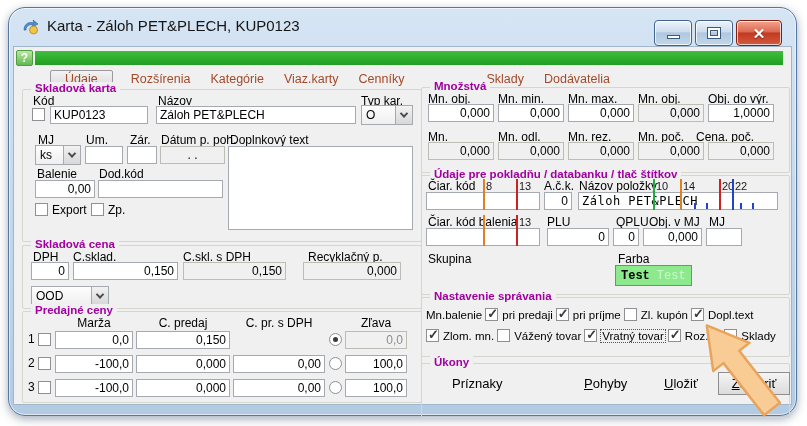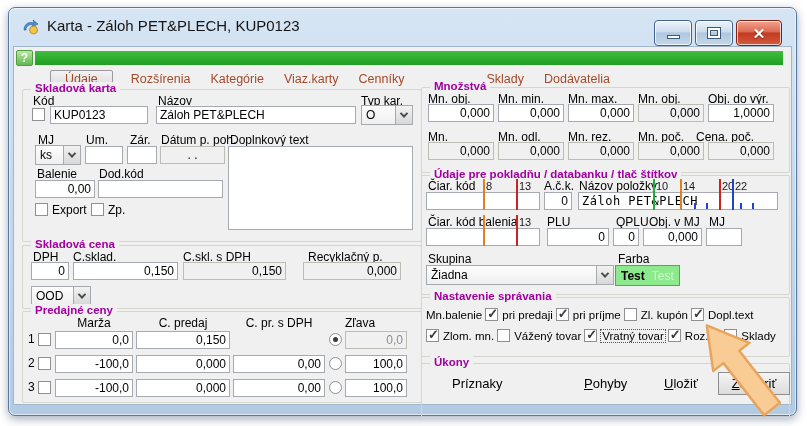--- a/index.html
+++ b/index.html
@@ -1,20 +1,20 @@
 <!DOCTYPE html>
 <html><head>
 <meta charset="utf-8">
 <style>
   * { box-sizing: border-box; margin:0; padding:0; }
   body { background:#fff; font-family:"Liberation Sans", sans-serif; font-size:12px; color:#000; }
   .stage { position:relative; width:807px; height:426px; background:#fff; overflow:hidden; }
 
   
-  .window { position:absolute; left:8px; top:7px; width:789px; height:409px; border-radius:7px;
+  .window { position:absolute; left:8px; top:7px; width:789px; height:409px; border-radius:17px;
             background:linear-gradient(#D6E5F4,#B2CBE3); border:1px solid #56789E;
             box-shadow:0 3px 10px rgba(50,70,100,.45), inset 0 0 0 1px rgba(255,255,255,.55); }
   .titlebar { position:absolute; left:0; top:0; right:0; height:38px; }
   .app-icon { position:absolute; left:14px; top:11px; width:16px; height:16px; }
   .title { position:absolute; left:38px; top:9px; font-size:15px; color:#151515; white-space:nowrap; }
   .winbtns { position:absolute; right:14px; top:12px; display:flex; gap:3px; }
   .wbtn { width:38px; height:26px; border:1px solid #44638A; border-radius:4px;
           background:linear-gradient(#EDF4FB 0%,#CBDCEC 45%,#AEC7DF 50%,#C3D7E9 100%);
           display:flex; align-items:center; justify-content:center;
           box-shadow:inset 0 0 0 1px rgba(255,255,255,.75); }
@@ -65,21 +65,21 @@
            background:linear-gradient(#F2F2F2,#D7D7D7); display:flex; align-items:center; justify-content:center; }
   .chev-down { width:6px; height:6px; border-right:2px solid #4A4A4A; border-bottom:2px solid #4A4A4A;
            transform:rotate(45deg) translate(-1px,-1px); }
   .textarea { position:absolute; background:#fff; border:1px solid #A5AAB0; }
 
   .vline { position:absolute; width:2px; }
   .rlbl { position:absolute; font-size:11px; color:#1A1A1A; white-space:nowrap; }
   .tick { position:absolute; width:2px; height:6px; background:#2244CC; }
 
   .farba-box { position:absolute; background:#8CE98C; border:1px solid #3CB83C; display:flex;
-               align-items:center; padding:8px 5px; gap:7px; }
+               align-items:center; padding:8px 5px; gap:7px;font-family:Liberation Mono, monospace; }
   .farba-a { font-weight:bold; color:#000; }
   .farba-b { color:#CFF7CF; }
 
   .nast-row { position:absolute; left:4px; right:2px; display:flex; align-items:center; gap:3px;
               font-size:11.5px; white-space:nowrap; }
   .nast-item { display:flex; align-items:center; }
   .focus-dotted { outline:1px dotted #555; padding:0 1px; }
 
   .link { position:absolute; font-size:13px; }
   .link.mn::first-letter { text-decoration:underline; }
@@ -177,34 +177,34 @@
     <div class="grp" style="left:8px;top:198px;width:400px;height:64px">
       <div class="legend">Skladová cena</div>
       <div class="lbl" style="left:10px;top:4px">DPH</div>
       <div class="lbl" style="left:50px;top:4px">C.sklad.</div>
       <div class="lbl" style="left:160px;top:4px">C.skl. s DPH</div>
       <div class="lbl" style="left:285px;top:4px">Recyklačný p.</div>
       <div class="input num" style="left:8px;top:16px;width:38px">0</div>
       <div class="input num" style="left:50px;top:16px;width:105px">0,150</div>
       <div class="input num ro" style="left:160px;top:16px;width:103px">0,150</div>
       <div class="input num ro" style="left:280px;top:16px;width:98px">0,000</div>
-      <div class="combo" style="left:8px;top:40px;width:60px">
+      <div class="combo" style="left:8px;top:40px;width:78px">
         <span class="val">OOD</span>
         <span class="btn">
               <span class="chev-down"></span>
             </span>
       </div>
     </div>
 
     <div class="grp" style="left:8px;top:264px;width:400px;height:92px">
       <div class="legend">Predajné ceny</div>
       <div class="lbl" style="left:32px;top:4px;width:78px;text-align:center">Marža</div>
       <div class="lbl" style="left:113px;top:4px;width:94px;text-align:center">C. predaj</div>
       <div class="lbl" style="left:210px;top:4px;width:92px;text-align:center">C. pr. s DPH</div>
-      <div class="lbl" style="left:322px;top:4px;width:62px;text-align:left">Zľava</div>
+      <div class="lbl" style="left:322px;top:4px;width:62px;text-align:center">Zľava</div>
 
       <div class="lbl" style="left:5px;top:20px">1</div>
       <span class="cb" style="left:15px;top:21px"></span>
       <div class="input num" style="left:32px;top:19px;width:78px">0,0</div>
       <div class="input num" style="left:113px;top:19px;width:94px">0,150</div>
       <span class="radio checked" style="left:306px;top:21px"></span>
       <div class="input num dis" style="left:322px;top:19px;width:62px">0,0</div>
 
       <div class="lbl" style="left:5px;top:44px">2</div>
       <span class="cb" style="left:15px;top:45px"></span>
@@ -281,26 +281,20 @@
       <div class="input" style="left:4px;top:52px;width:114px"></div>
       <div class="vline" style="left:61px;top:39px;height:31px;background:#E08020"></div>
       <div class="vline" style="left:94px;top:39px;height:31px;background:#CC2222"></div>
       <div class="input num" style="left:125px;top:52px;width:62px">0</div>
       <div class="input num" style="left:191px;top:52px;width:26px">0</div>
       <div class="input num" style="left:221px;top:52px;width:59px">0,000</div>
       <div class="input" style="left:284px;top:52px;width:36px"></div>
 
       <div class="lbl" style="left:6px;top:76px">Skupina</div>
       <div class="lbl" style="left:196px;top:76px">Farba</div>
-      <div class="combo" style="left:4px;top:89px;width:188px">
-        <span class="val">Žiadna</span>
-        <span class="btn">
-              <span class="chev-down"></span>
-            </span>
-      </div>
       <div class="farba-box" style="left:193px;top:89px;height:21px">
         <span class="farba-a">Test</span>
         <span class="farba-b">Test</span>
       </div>
     </div>
 
     <div class="grp" style="left:407px;top:250px;width:369px;height:60px">
       <div class="legend">Nastavenie správania</div>
       <div class="nast-row" style="top:10px">
         <span class="nast-item">

